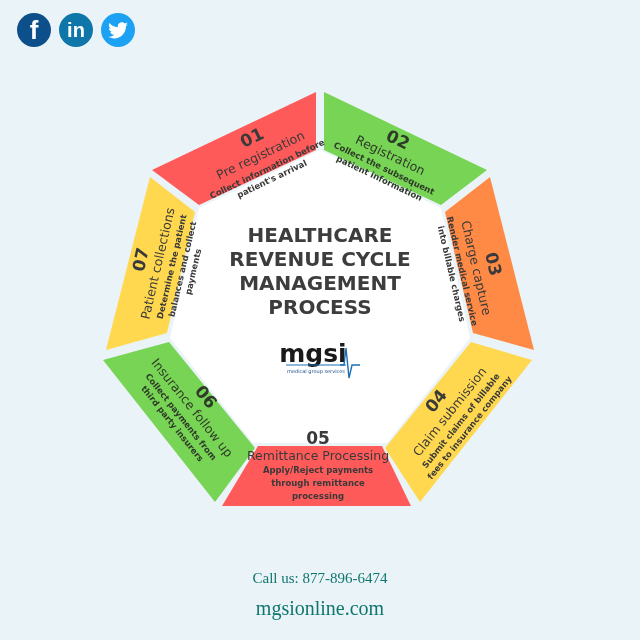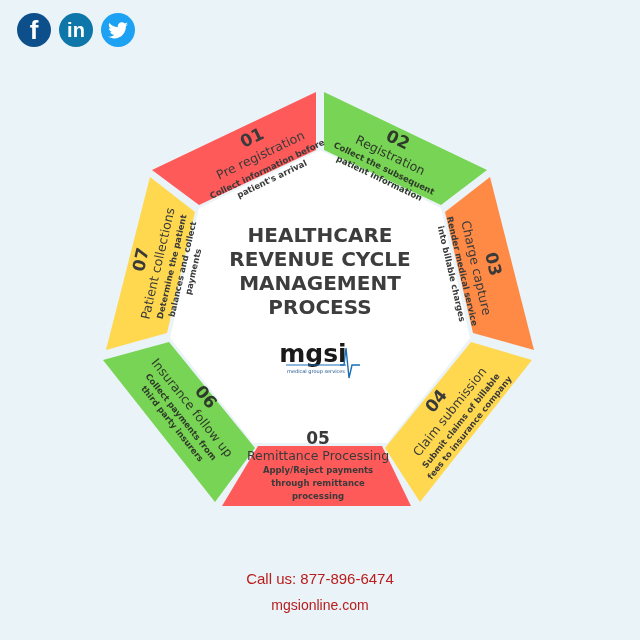--- a/index.html
+++ b/index.html
@@ -1,22 +1,22 @@
 <!DOCTYPE html>
 <html><head>
 <meta charset="utf-8">
 <style>
   html, body { margin:0; padding:0; }
   body { width:640px; height:640px; background:#eaf3f7; position:relative; overflow:hidden; font-family:"Liberation Sans", sans-serif; }
   .social { position:absolute; top:13px; left:17px; display:flex; gap:8px; }
   .social .ic { width:34px; height:34px; border-radius:50%; display:flex; align-items:center; justify-content:center; color:#fff; font-weight:bold; font-family:"Liberation Sans", sans-serif; }
   .diagram { position:absolute; left:0; top:0; width:640px; height:560px; }
-  .footer { position:absolute; left:0; width:640px; text-align:center; color:#b91c1c; font-family:Liberation Sans, sans-serif; }
+  .footer { position:absolute; left:0; width:640px; text-align:center; color:#0f766e; font-family:Liberation Serif, serif; }
   .footer.call { top:570px; font-size:15px; }
-  .footer.site { top:597px; font-size:14px; }
+  .footer.site { top:597px; font-size:20px; }
   svg text { font-family:"DejaVu Sans", sans-serif; }
 </style>
 </head>
 <body>
 
 <div class="social">
   <div class="ic" style="background:#0d4f8b;font-size:26px;">
       <span>f</span>
     </div>
   <div class="ic" style="background:#0e76a8;font-size:20px;">

